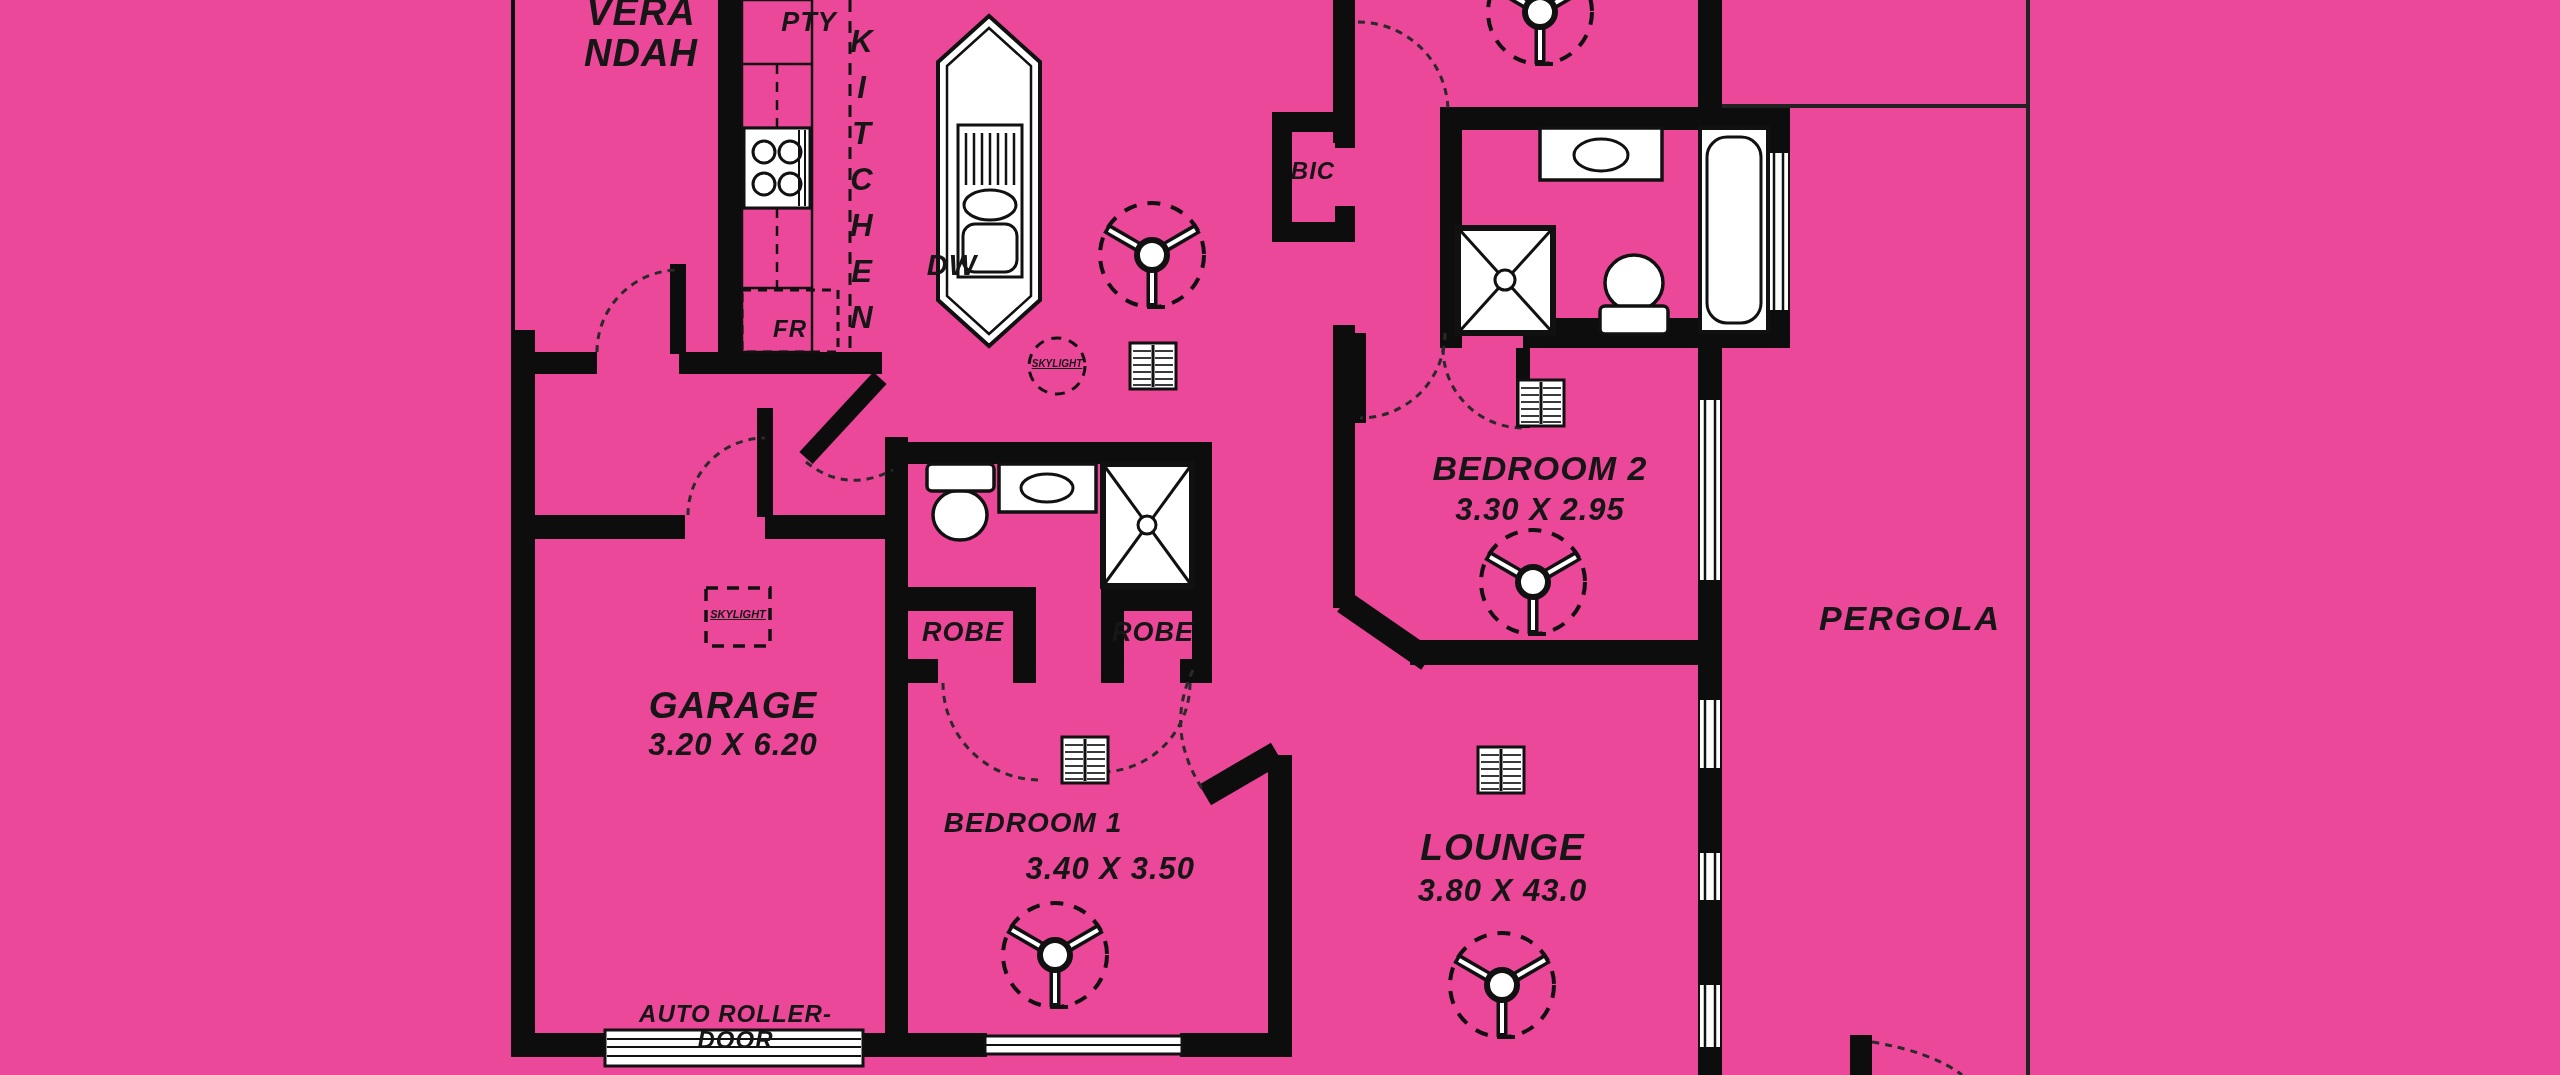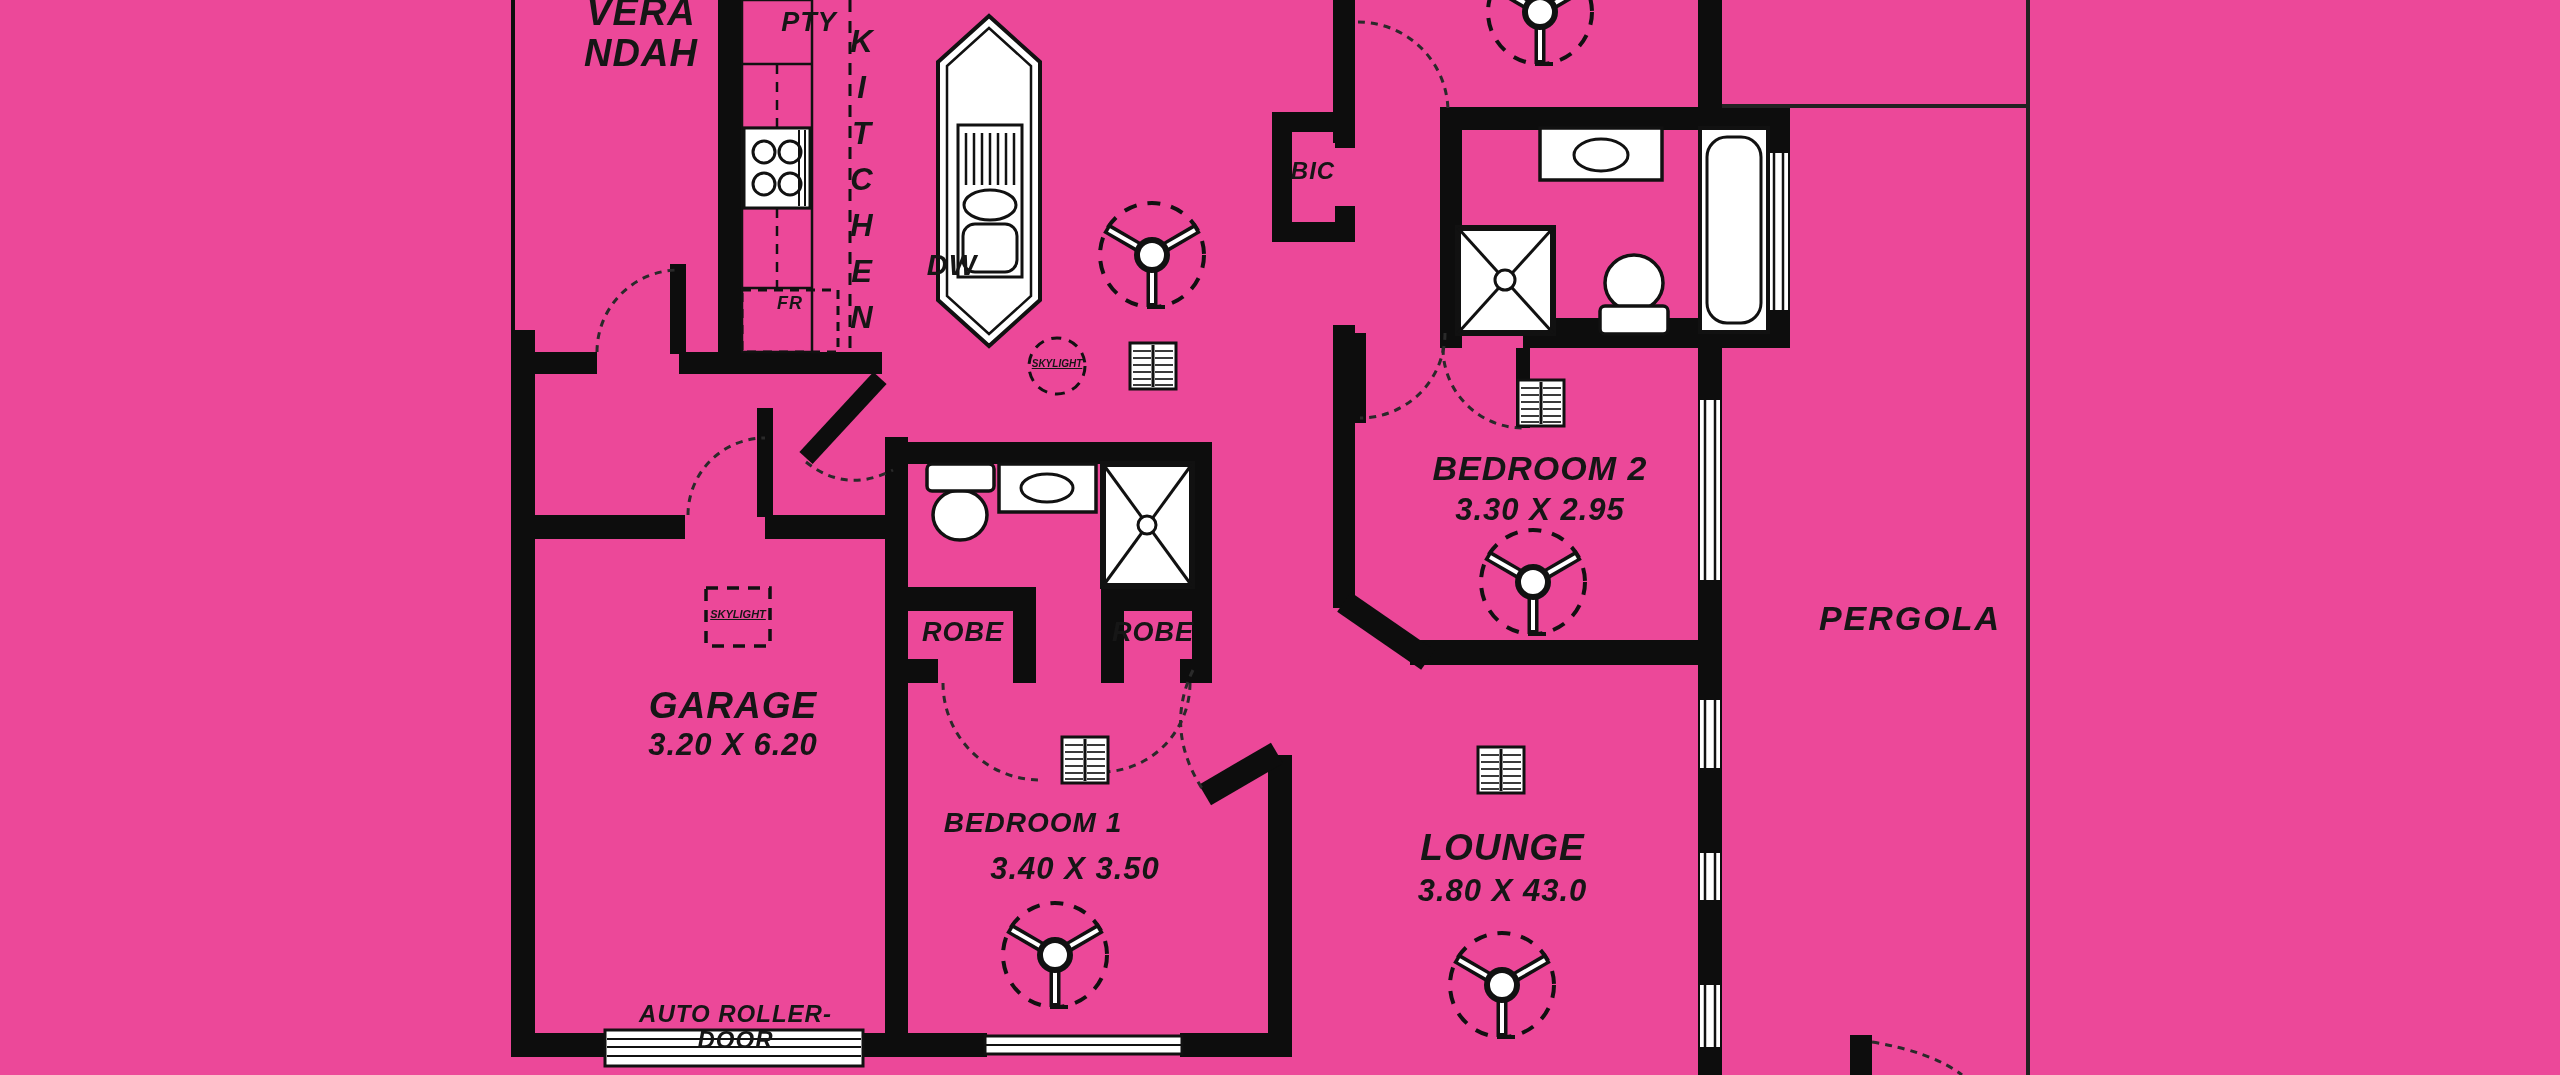--- a/index.html
+++ b/index.html
@@ -266,21 +266,21 @@
   <use href="#vent" x="1062" y="737"></use>
   <use href="#vent" x="1478" y="747"></use>
 </svg>
 
   <div class="lbl" style="left:566px;top:-8px;width:150px;font-size:38px;">VERA NDAH</div>
 
   <div class="lbl" style="left:776px;top:8px;width:66px;font-size:27px;">PTY</div>
 
   <div class="lbl vert" style="left:846px;top:24px;font-size:31px;">KITCHEN</div>
 
-  <div class="lbl" style="left:750px;top:294px;width:80px;font-size:18px;font-style:italic;">FR</div>
+  <div class="lbl" style="left:750px;top:316px;width:80px;font-size:24px;font-style:italic;">FR</div>
 
   <div class="lbl" style="left:912px;top:250px;width:80px;font-size:29px;">DW</div>
 
 
   <div class="lbl" style="left:1283px;top:158px;width:60px;font-size:24px;">BIC</div>
 
   <div class="lbl" style="left:1420px;top:450px;width:240px;font-size:34px;">BEDROOM 2</div>
   <div class="lbl dims" style="left:1420px;top:493px;width:240px;">3.30 X 2.95</div>
 
   <div class="lbl" style="left:1805px;top:600px;width:210px;font-size:34px;letter-spacing:2px;">PERGOLA</div>
@@ -288,20 +288,20 @@
   <div class="lbl small" style="left:705px;top:609px;width:66px;font-size:11px;">SKYLIGHT</div>
   <div class="lbl small" style="left:1026px;top:359px;width:62px;font-size:10px;">SKYLIGHT</div>
 
   <div class="lbl" style="left:633px;top:686px;width:200px;font-size:37px;">GARAGE</div>
   <div class="lbl dims" style="left:633px;top:728px;width:200px;">3.20 X 6.20</div>
 
   <div class="lbl" style="left:913px;top:618px;width:100px;font-size:27px;">ROBE</div>
   <div class="lbl" style="left:1103px;top:618px;width:100px;font-size:27px;">ROBE</div>
 
   <div class="lbl" style="left:913px;top:808px;width:240px;font-size:28px;">BEDROOM 1</div>
-  <div class="lbl dims" style="left:955px;top:852px;width:240px;">3.40 X 3.50</div>
+  <div class="lbl dims" style="left:955px;top:852px;width:240px;text-align:right;">3.40 X 3.50</div>
 
   <div class="lbl" style="left:1400px;top:828px;width:205px;font-size:37px;">LOUNGE</div>
   <div class="lbl dims" style="left:1400px;top:874px;width:205px;">3.80 X 43.0</div>
 
   <div class="lbl" style="left:608px;top:1001px;width:255px;font-size:24px;text-align:center;">AUTO ROLLER-DOOR</div>
 
 </div>
 
 </body></html>

